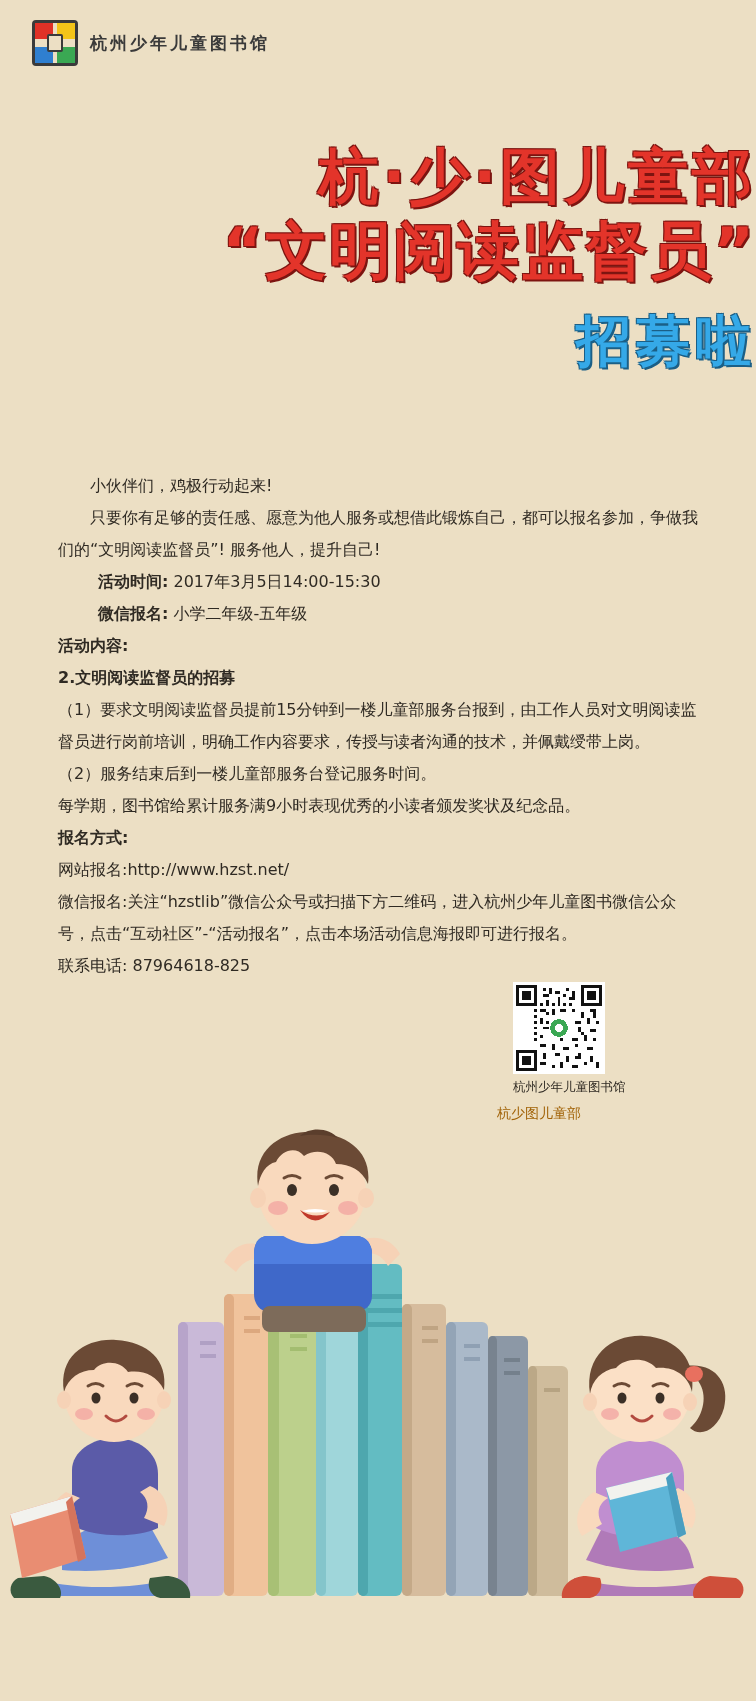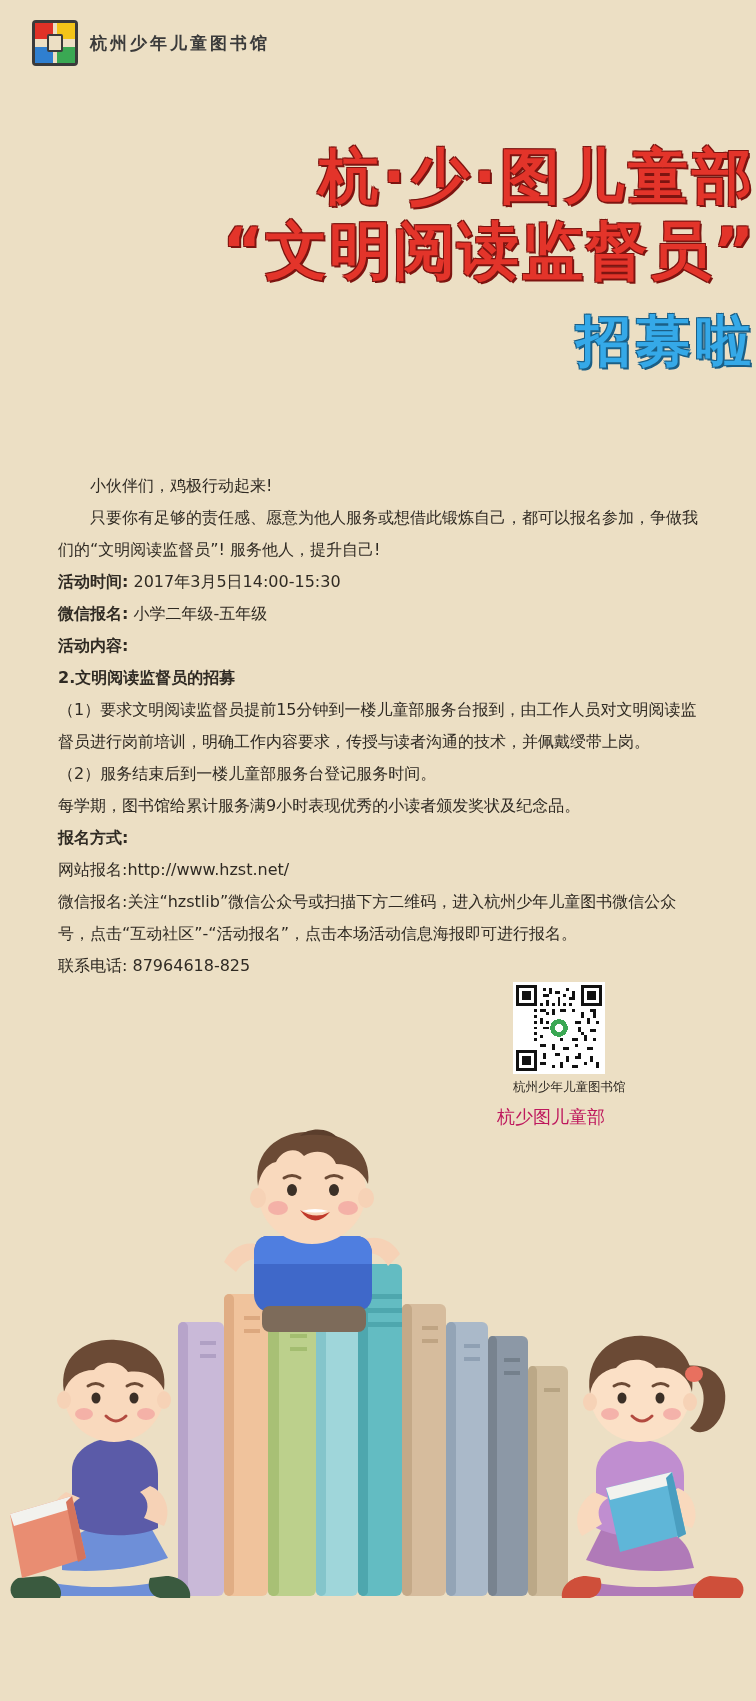--- a/index.html
+++ b/index.html
@@ -126,20 +126,21 @@
     font-family: "DejaVu Sans", sans-serif;
   }
   .body-copy p {
     margin: 0;
   }
   .indent {
     text-indent: 2em;
   }
   .lbl {
     font-weight: bold;
+    margin-left: 40px;
   }
   .sub-head {
     font-weight: bold;
   }
   .signup-head {
     font-weight: bold;
     margin-top: 2px;
   }
   .link {
     color: #2f2a23;
@@ -165,22 +166,22 @@
     margin-top: 5px;
     font-size: 12.5px;
     color: #2f2a23;
     white-space: nowrap;
     font-family: "DejaVu Sans", sans-serif;
   }
   .dept-sign {
     position: absolute;
     left: 497px;
     top: 1105px;
-    font-size: 18px;
-    color: #be185d;
+    font-size: 14px;
+    color: #a16207;
     font-family: "DejaVu Sans", sans-serif;
     text-align: center;
   }
 
   
   .illo {
     position: absolute;
     left: 0;
     bottom: 0;
     width: 756px;

